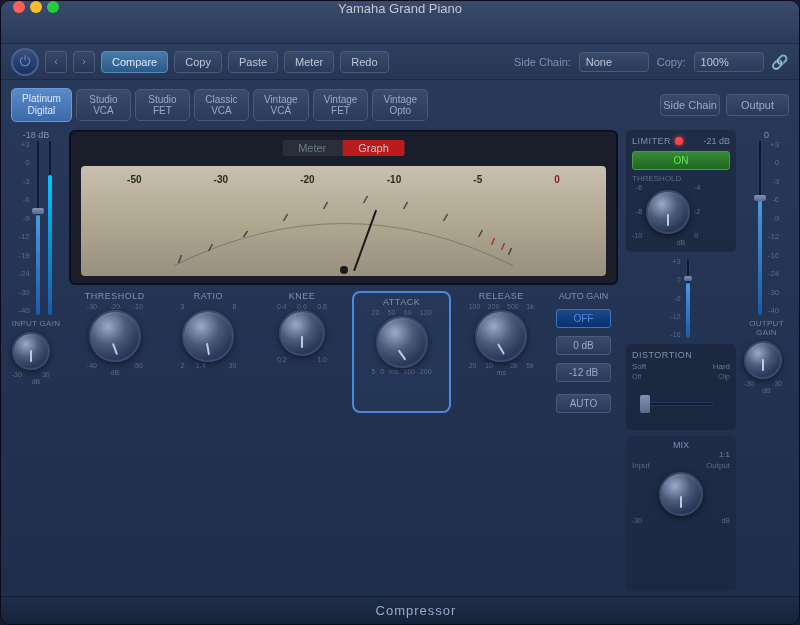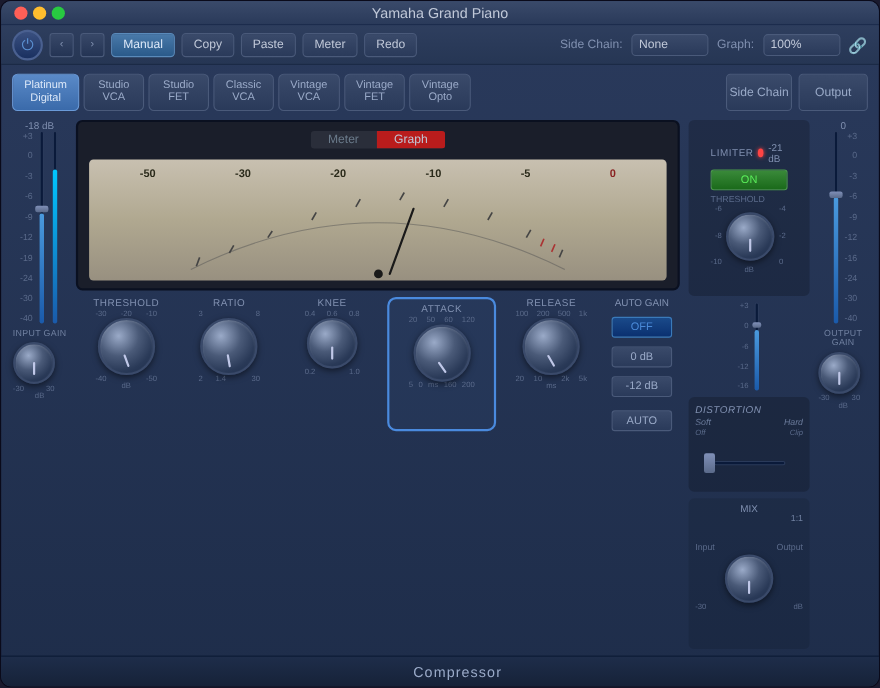--- a/index.html
+++ b/index.html
@@ -18,23 +18,22 @@
       border: 1px solid #0a0a1a;
       border-radius: 10px;
       overflow: hidden;
       display: flex;
       flex-direction: column;
     }
 
     
     .title-bar {
       background: linear-gradient(180deg, #3a4a6a 0%, #2a3a5a 100%);
-      height: 22px;
-      display: flex;
-      align-items: center;
+      height: 43px;
+      display: flex;
       justify-content: space-between;
       padding: 0 12px;
       border-bottom: 1px solid #1a2a4a;
       flex-shrink: 0;
     }
     .title-bar-center {
       position: absolute;
       left: 50%;
       transform: translateX(-50%);
       color: #c0c8d8;
@@ -135,20 +134,21 @@
       width: 70px;
     }
     .link-icon {
       color: #5a7aaa;
       font-size: 14px;
     }
 
     
     .preset-tabs {
       display: flex;
+      align-items: center;
       padding: 8px 10px 4px;
       gap: 4px;
       flex-shrink: 0;
     }
     .preset-tab {
       background: linear-gradient(180deg, #3a4a6a 0%, #2a3a5a 100%);
       border: 1px solid #4a5a7a;
       border-radius: 5px;
       color: #9aaac8;
       font-size: 10px;
@@ -329,21 +329,21 @@
       width: 110px;
       flex-shrink: 0;
       display: flex;
       flex-direction: column;
       gap: 6px;
     }
 
     .limiter-section {
       background: rgba(0,0,0,0.2);
       border-radius: 5px;
-      padding: 20px;
+      padding: 6px;
     }
     .limiter-header {
       display: flex;
       align-items: center;
       gap: 4px;
       margin-bottom: 4px;
     }
     .limiter-led {
       width: 8px; height: 8px;
       border-radius: 50%;
@@ -381,21 +381,20 @@
       border: 2px solid #3a4a6a;
       position: relative;
       cursor: pointer;
       box-shadow: 0 2px 6px rgba(0,0,0,0.5), inset 0 1px 2px rgba(255,255,255,0.15);
     }
 
     .distortion-section {
       background: rgba(0,0,0,0.2);
       border-radius: 5px;
       padding: 6px;
-      font-style: italic;
     }
 
     .mix-section {
       background: rgba(0,0,0,0.1);
       border-radius: 5px;
       padding: 4px 6px;
       flex: 1;
     }
     .mix-header {
       color: #8090b0;
@@ -519,31 +518,31 @@
       <div class="dot dot-green"></div>
     </div>
     <div class="title-bar-center">Yamaha Grand Piano</div>
     <div style="width:50px"></div>
   </div>
 
   <div class="top-bar">
     <div class="power-btn">⏻</div>
     <div class="nav-btn">‹</div>
     <div class="nav-btn">›</div>
-    <button class="btn-compare">Manual</button>
+    <button class="btn-compare">Compare</button>
     <button class="btn-small">Copy</button>
     <button class="btn-small">Paste</button>
     <button class="btn-small">Meter</button>
     <button class="btn-small">Redo</button>
     <div class="top-bar-right">
       <span>Side Chain:</span>
       <select class="chain-select">
         <option>None</option>
       </select>
-      <span>Graph:</span>
+      <span>Copy:</span>
       <select class="view-select">
         <option>100%</option>
       </select>
       <span class="link-icon">🔗</span>
     </div>
   </div>
 
   <div class="preset-tabs">
     <div class="preset-tab active" style="line-height:1.2">Platinum<br>Digital</div>
     <div class="preset-tab">Studio<br>VCA</div>
@@ -817,21 +816,21 @@
         </div>
 
         <div style="position:relative;height:40px;display:flex;align-items:center;justify-content:center;">
           <div style="width:65px;height:4px;background:#0a1a3a;border:1px solid #2a3a5a;border-radius:2px;"></div>
           <div style="position:absolute;left:8px;width:10px;height:18px;background:linear-gradient(180deg,#8090b8,#5a6a8a);border-radius:2px;cursor:pointer;"></div>
         </div>
       </div>
 
       <div class="mix-section">
         <div class="mix-header">MIX</div>
-        <div style="text-align:right;color:#7080a0;font-size:8px;margin-bottom:17px;">1:1</div>
+        <div style="text-align:right;color:#7080a0;font-size:8px;margin-bottom:2px;">1:1</div>
         <div class="mix-sub">
           <span>Input</span>
           <span>Output</span>
         </div>
         <div style="display:flex;justify-content:center;gap:4px;margin-top:2px;">
           <div class="knob" style="width:44px;height:44px;">
             <div class="knob-indicator"></div>
           </div>
         </div>
         <div style="display:flex;justify-content:space-between;color:#5a6a8a;font-size:7px;margin-top:1px;">

